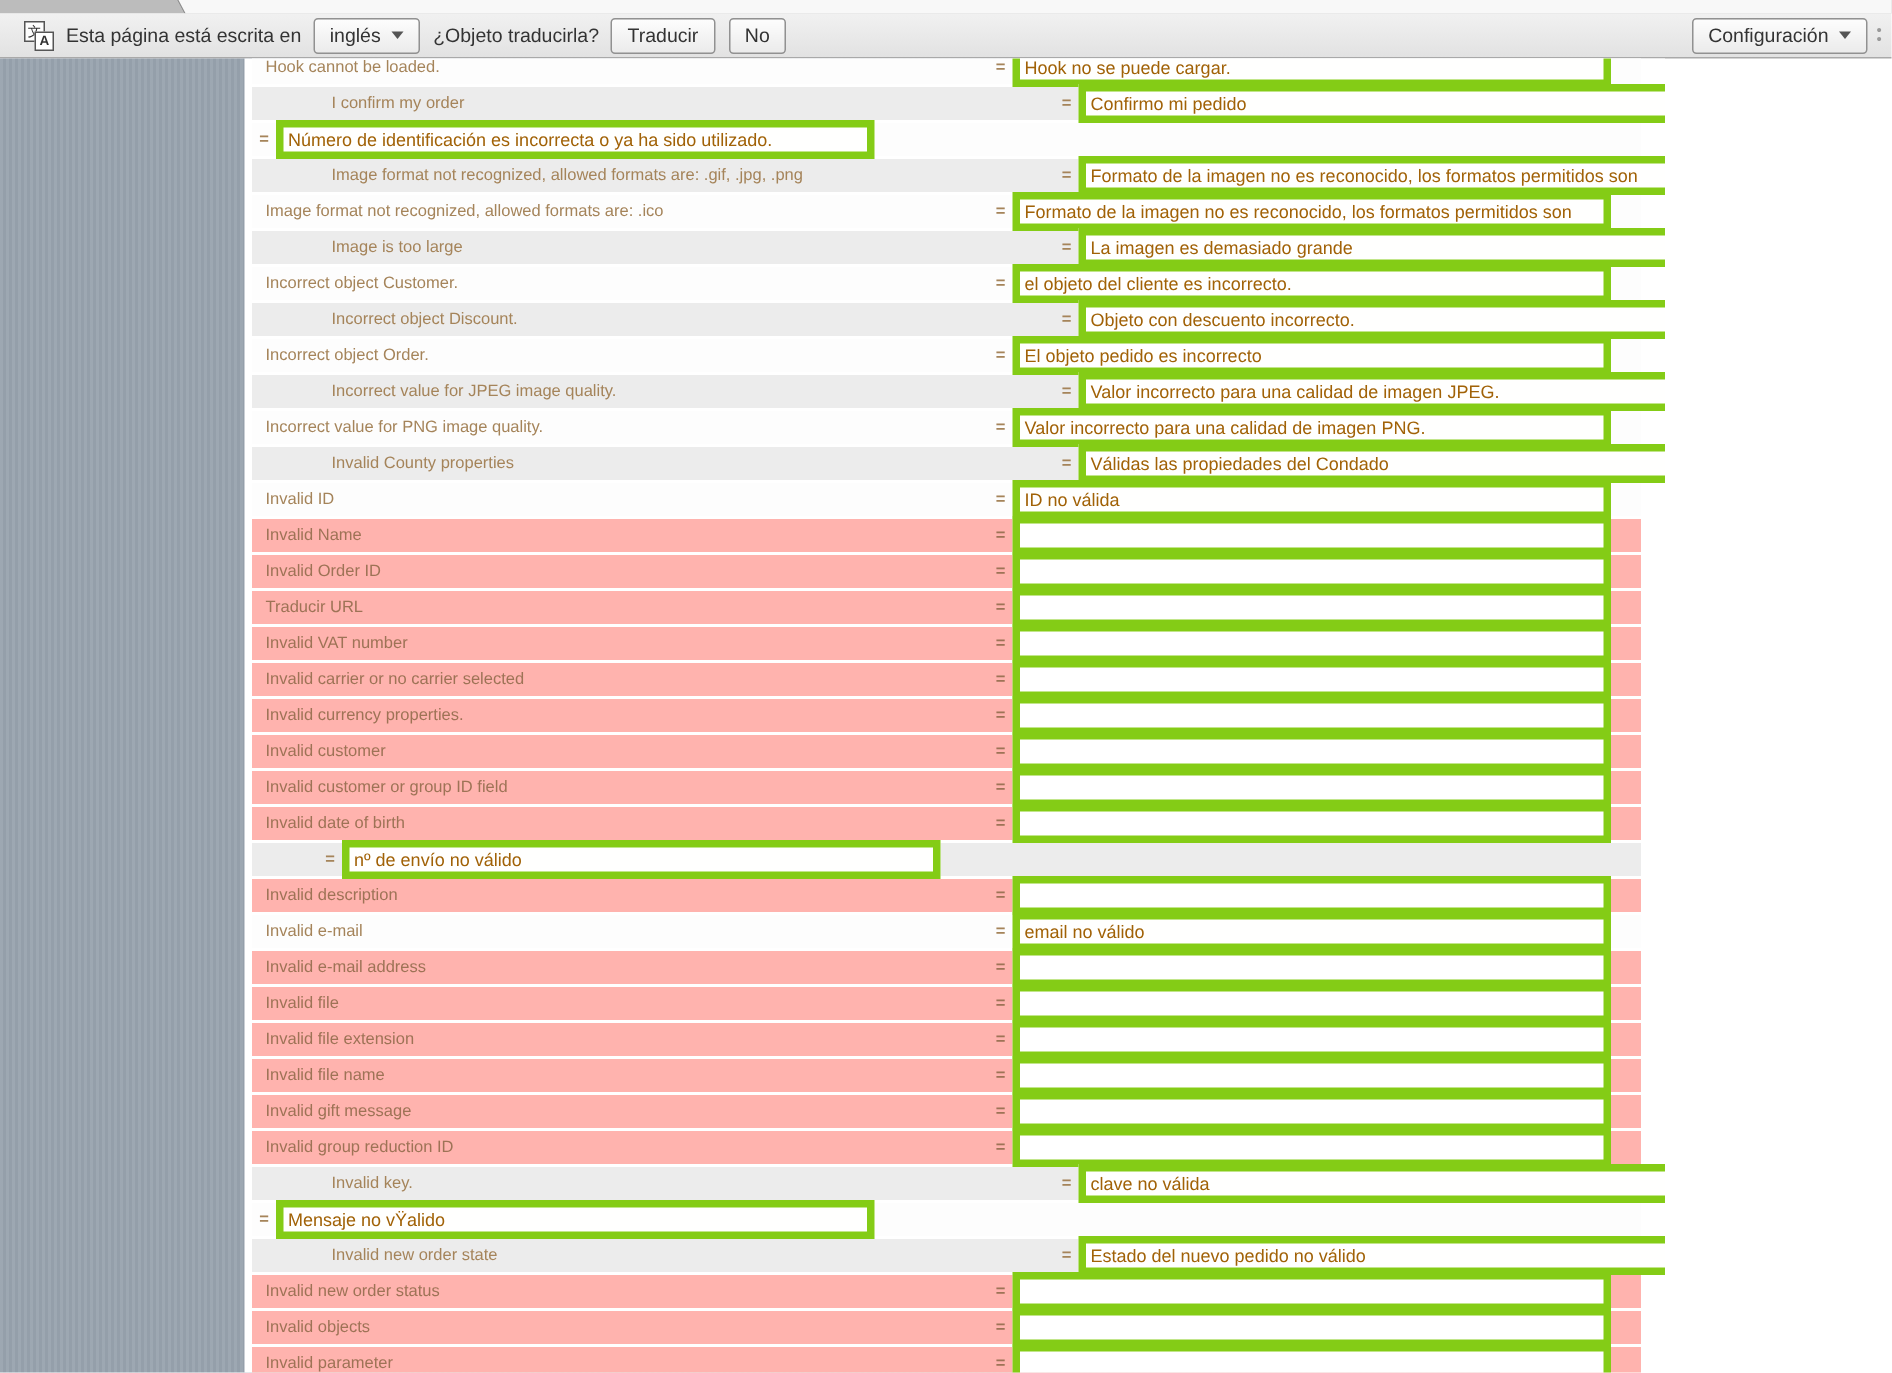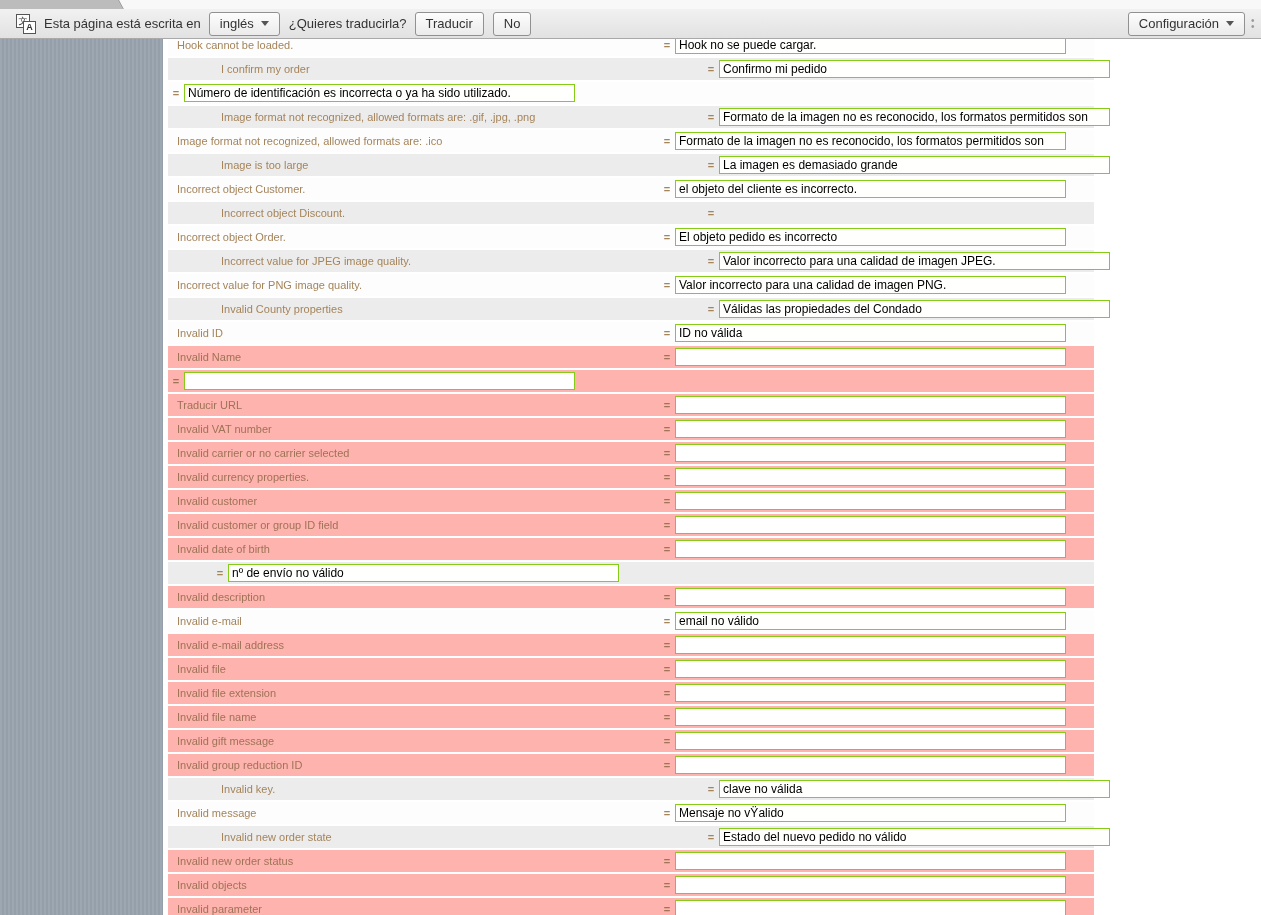--- a/index.html
+++ b/index.html
@@ -32,43 +32,43 @@
   .panel{position:absolute;left:163px;top:0;width:947px;height:876px;background:#ffffff;overflow:hidden;}
   .rows-wrap{margin-top:-5px;margin-left:5px;width:926px;}
   .row{height:22px;margin-bottom:2px;display:flex;align-items:center;background:#fdfdfd;}
   .row.gray{background:#ececec;padding-left:44px;}
   .row.pink{background:#ffb3ae;}
   .src{flex:none;width:482px;padding-left:9px;font-size:11px;color:#a5845a;white-space:nowrap;
     overflow:hidden;}
   .row.pink .src{color:#9e7356;}
   .eq{flex:none;width:16px;text-align:center;font-size:11px;font-weight:bold;color:#a5845a;}
   .row.pink .eq{color:#9e7356;}
-  .tr-input{flex:none;width:383px;height:14px;border:1px solid #84cc16;background:#fffffe;
-    padding:1px 3px;font-family:"Liberation Sans",sans-serif;font-size:12px;color:#000000;outline:none;}
+  .tr-input{flex:none;width:383px;height:14px;border:5px solid #84cc16;background:#fffffe;
+    padding:1px 3px;font-family:"Liberation Sans",sans-serif;font-size:12px;color:#a16207;outline:none;}
   .row.pink .tr-input{background:#ffffff;}
   .tail{flex:1;}
 </style>
 </head>
 <body>
 
 <div class="tabstrip">
   <div class="activetab"></div>
 </div>
 
 <div class="infobar">
   <div class="gt-icon">
     <div class="b1">文</div>
     <div class="b2">A</div>
   </div>
   <span class="ib-text">Esta página está escrita en</span>
   <button class="ib-btn ib-dd">
     <span>inglés</span>
     <span class="caret"></span>
   </button>
-  <span class="ib-text">¿Quieres traducirla?</span>
+  <span class="ib-text">¿Objeto traducirla?</span>
   <button class="ib-btn">Traducir</button>
   <button class="ib-btn">No</button>
   <div class="spacer"></div>
   <button class="ib-btn ib-dd config-btn">
     <span>Configuración</span>
     <span class="caret"></span>
   </button>
   <div class="handle-dots">•<br>•</div>
 </div>
 
@@ -112,20 +112,21 @@
         </div>
         <div class="row white">
           <div class="src">Incorrect object Customer.</div>
           <div class="eq">=</div>
           <input type="text" class="tr-input" value="el objeto del cliente es incorrecto." style="">
           <div class="tail"></div>
         </div>
         <div class="row gray">
           <div class="src">Incorrect object Discount.</div>
           <div class="eq">=</div>
+          <input type="text" class="tr-input" value="Objeto con descuento incorrecto." style="">
           <div class="tail"></div>
         </div>
         <div class="row white">
           <div class="src">Incorrect object Order.</div>
           <div class="eq">=</div>
           <input type="text" class="tr-input" value="El objeto pedido es incorrecto" style="">
           <div class="tail"></div>
         </div>
         <div class="row gray">
           <div class="src">Incorrect value for JPEG image quality.</div>
@@ -151,20 +152,21 @@
           <input type="text" class="tr-input" value="ID no válida" style="">
           <div class="tail"></div>
         </div>
         <div class="row pink">
           <div class="src">Invalid Name</div>
           <div class="eq">=</div>
           <input type="text" class="tr-input" value="" style="">
           <div class="tail"></div>
         </div>
         <div class="row pink">
+          <div class="src">Invalid Order ID</div>
           <div class="eq">=</div>
           <input type="text" class="tr-input" value="" style="">
           <div class="tail"></div>
         </div>
         <div class="row pink">
           <div class="src">Traducir URL</div>
           <div class="eq">=</div>
           <input type="text" class="tr-input" value="" style="">
           <div class="tail"></div>
         </div>
@@ -257,21 +259,20 @@
           <input type="text" class="tr-input" value="" style="">
           <div class="tail"></div>
         </div>
         <div class="row gray">
           <div class="src">Invalid key.</div>
           <div class="eq">=</div>
           <input type="text" class="tr-input" value="clave no válida" style="">
           <div class="tail"></div>
         </div>
         <div class="row white">
-          <div class="src">Invalid message</div>
           <div class="eq">=</div>
           <input type="text" class="tr-input" value="Mensaje no vŸalido" style="">
           <div class="tail"></div>
         </div>
         <div class="row gray">
           <div class="src">Invalid new order state</div>
           <div class="eq">=</div>
           <input type="text" class="tr-input" value="Estado del nuevo pedido no válido" style="">
           <div class="tail"></div>
         </div>

